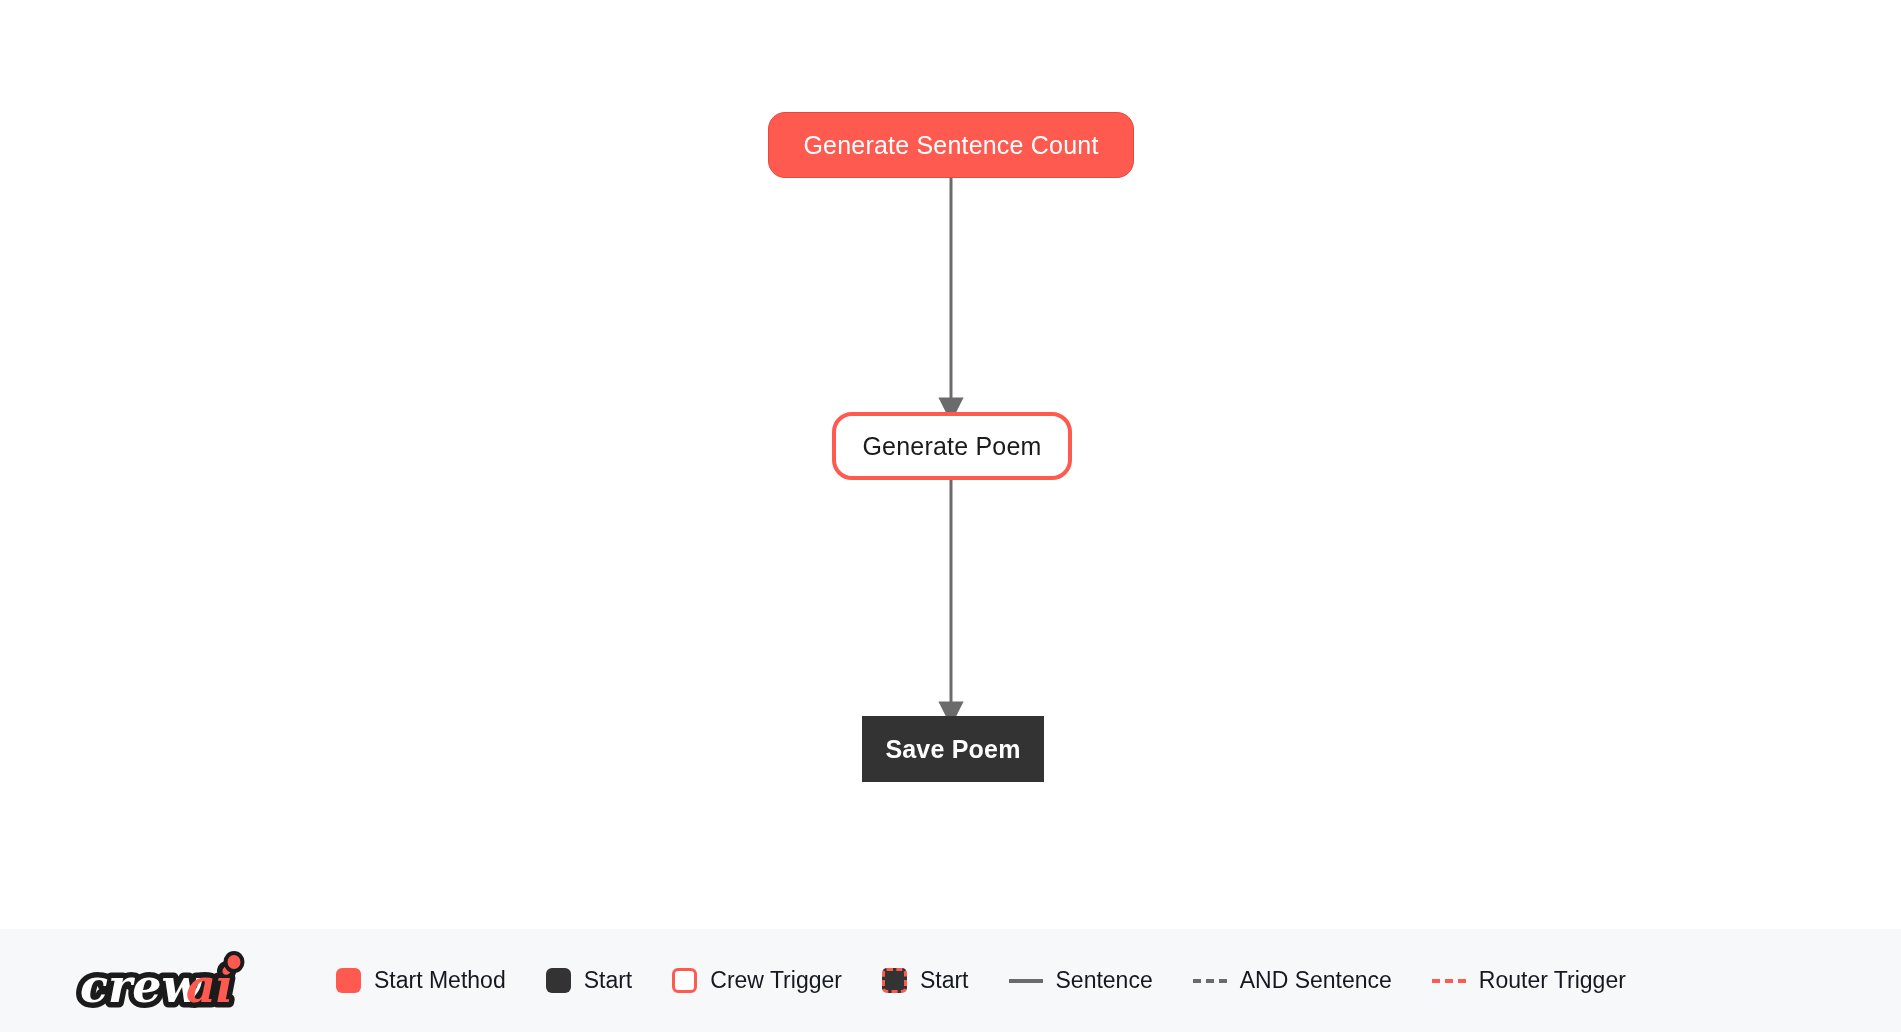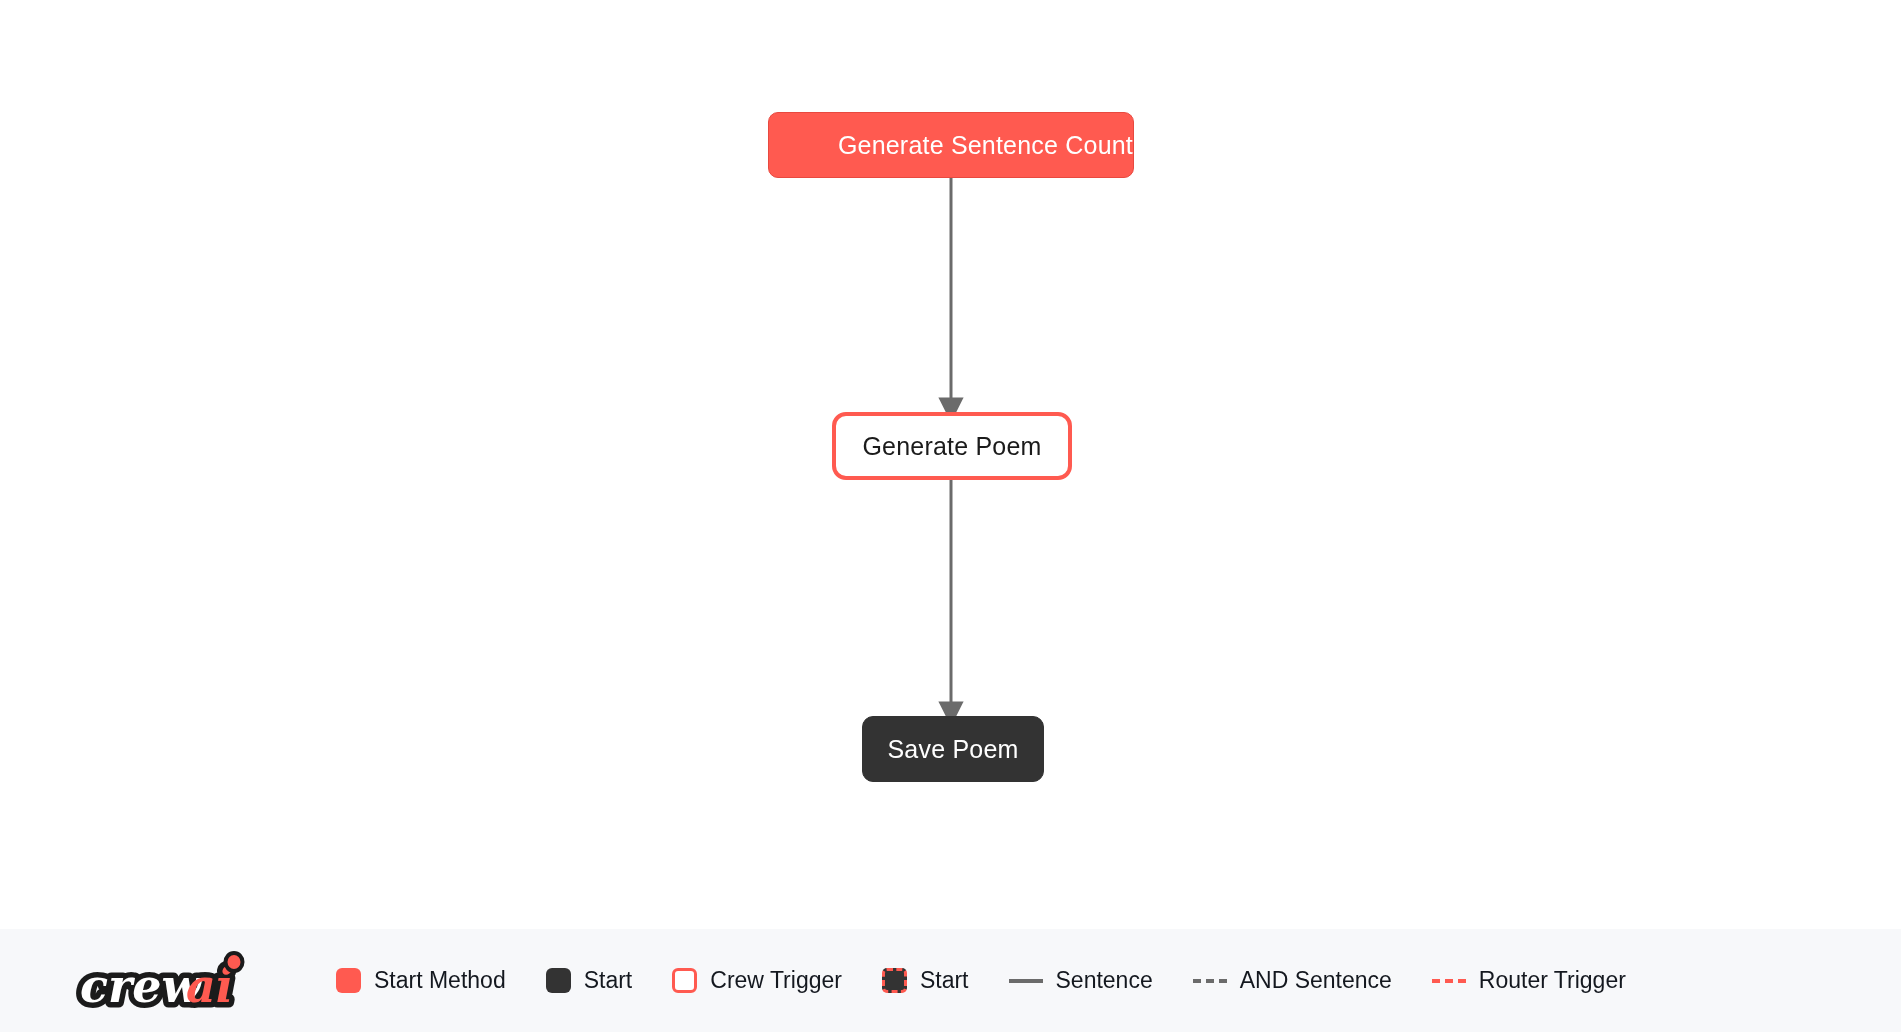--- a/index.html
+++ b/index.html
@@ -42,42 +42,42 @@
     justify-content: center;
     text-align: center;
     white-space: nowrap;
     letter-spacing: 0.2px;
   }
 
   
   .node-start {
     background: #ff5a50;
     border: 1px solid #e8493f;
-    border-radius: 10px;
+    border-radius: 17px;
     color: #ffffff;
     font-size: 25px;
-    justify-content: flex-end;
   }
 
   
   .node-crew {
     background: #ffffff;
     border: 4px solid #ff5a50;
-    border-radius: 14px;
+    border-radius: 20px;
     color: #1b1b1b;
     font-size: 25px;
   }
 
   
   .node-method {
     background: #333333;
     border: 1px solid #333333;
-    border-radius: 11px;
+    border-radius: 0;
     color: #ffffff;
     font-size: 25px;
+    font-weight: bold;
   }
 
   
   #legend-bar {
     position: absolute;
     left: 0;
     top: 929px;
     width: 1901px;
     height: 103px;
     background: #f7f8fa;

